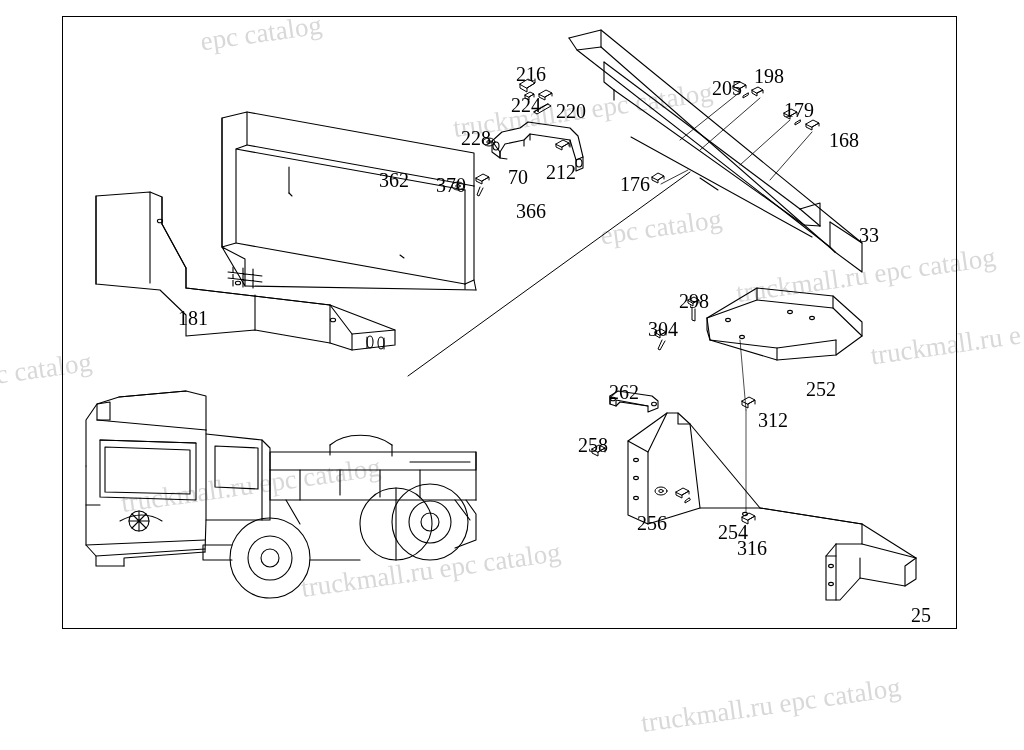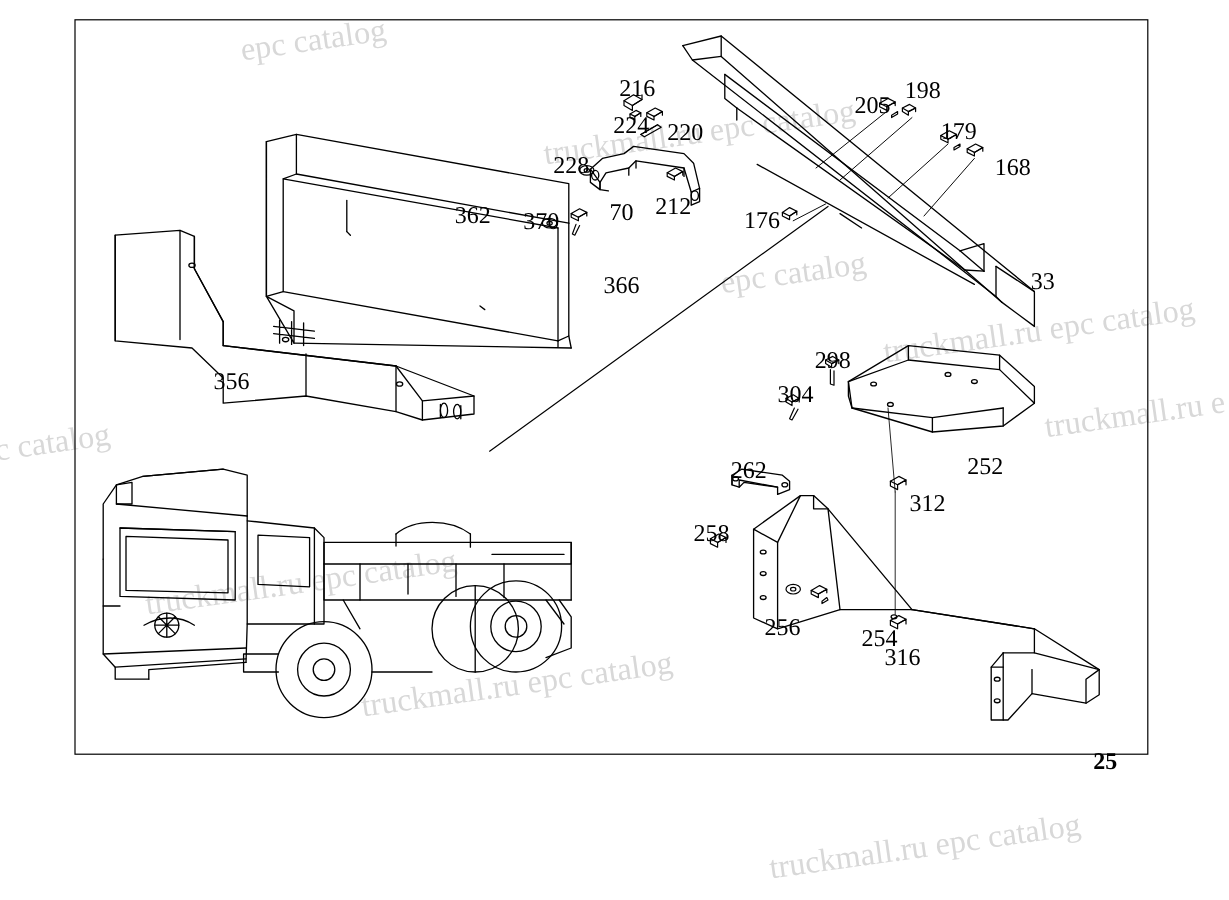--- a/index.html
+++ b/index.html
@@ -336,28 +336,28 @@
       <div class="callout" style="left: 508px; top: 166px;">70</div>
       <div class="callout" style="left: 546px; top: 161px;">212</div>
       <div class="callout" style="left: 620px; top: 173px;">176</div>
       <div class="callout" style="left: 712px; top: 77px;">205</div>
       <div class="callout" style="left: 754px; top: 65px;">198</div>
       <div class="callout" style="left: 784px; top: 99px;">179</div>
       <div class="callout" style="left: 829px; top: 129px;">168</div>
       <div class="callout" style="left: 859px; top: 224px;">33</div>
       <div class="callout" style="left: 379px; top: 169px;">362</div>
       <div class="callout" style="left: 436px; top: 174px;">370</div>
-      <div class="callout" style="left: 503px; top: 200px; margin-top: 27px;">366</div>
-      <div class="callout" style="left: 178px; top: 307px;">356</div>
+      <div class="callout" style="left: 516px; top: 200px;">366</div>
+      <div class="callout" style="left: 178px; top: 307px;">181</div>
       <div class="callout" style="left: 679px; top: 290px;">298</div>
       <div class="callout" style="left: 648px; top: 318px;">304</div>
       <div class="callout" style="left: 806px; top: 378px;">252</div>
       <div class="callout" style="left: 609px; top: 381px;">262</div>
       <div class="callout" style="left: 758px; top: 409px;">312</div>
       <div class="callout" style="left: 578px; top: 434px;">258</div>
       <div class="callout" style="left: 637px; top: 512px;">256</div>
       <div class="callout" style="left: 678px; top: 521px; margin-left: 40px;">254</div>
       <div class="callout" style="left: 737px; top: 537px;">316</div>
-      <div class="callout" style="left: 911px; top: 624px; font-weight: bold;">25</div>
+      <div class="callout" style="left: 911px; top: 604px;">25</div>
     </div>
 
 
 </div>
 
 </body></html>

